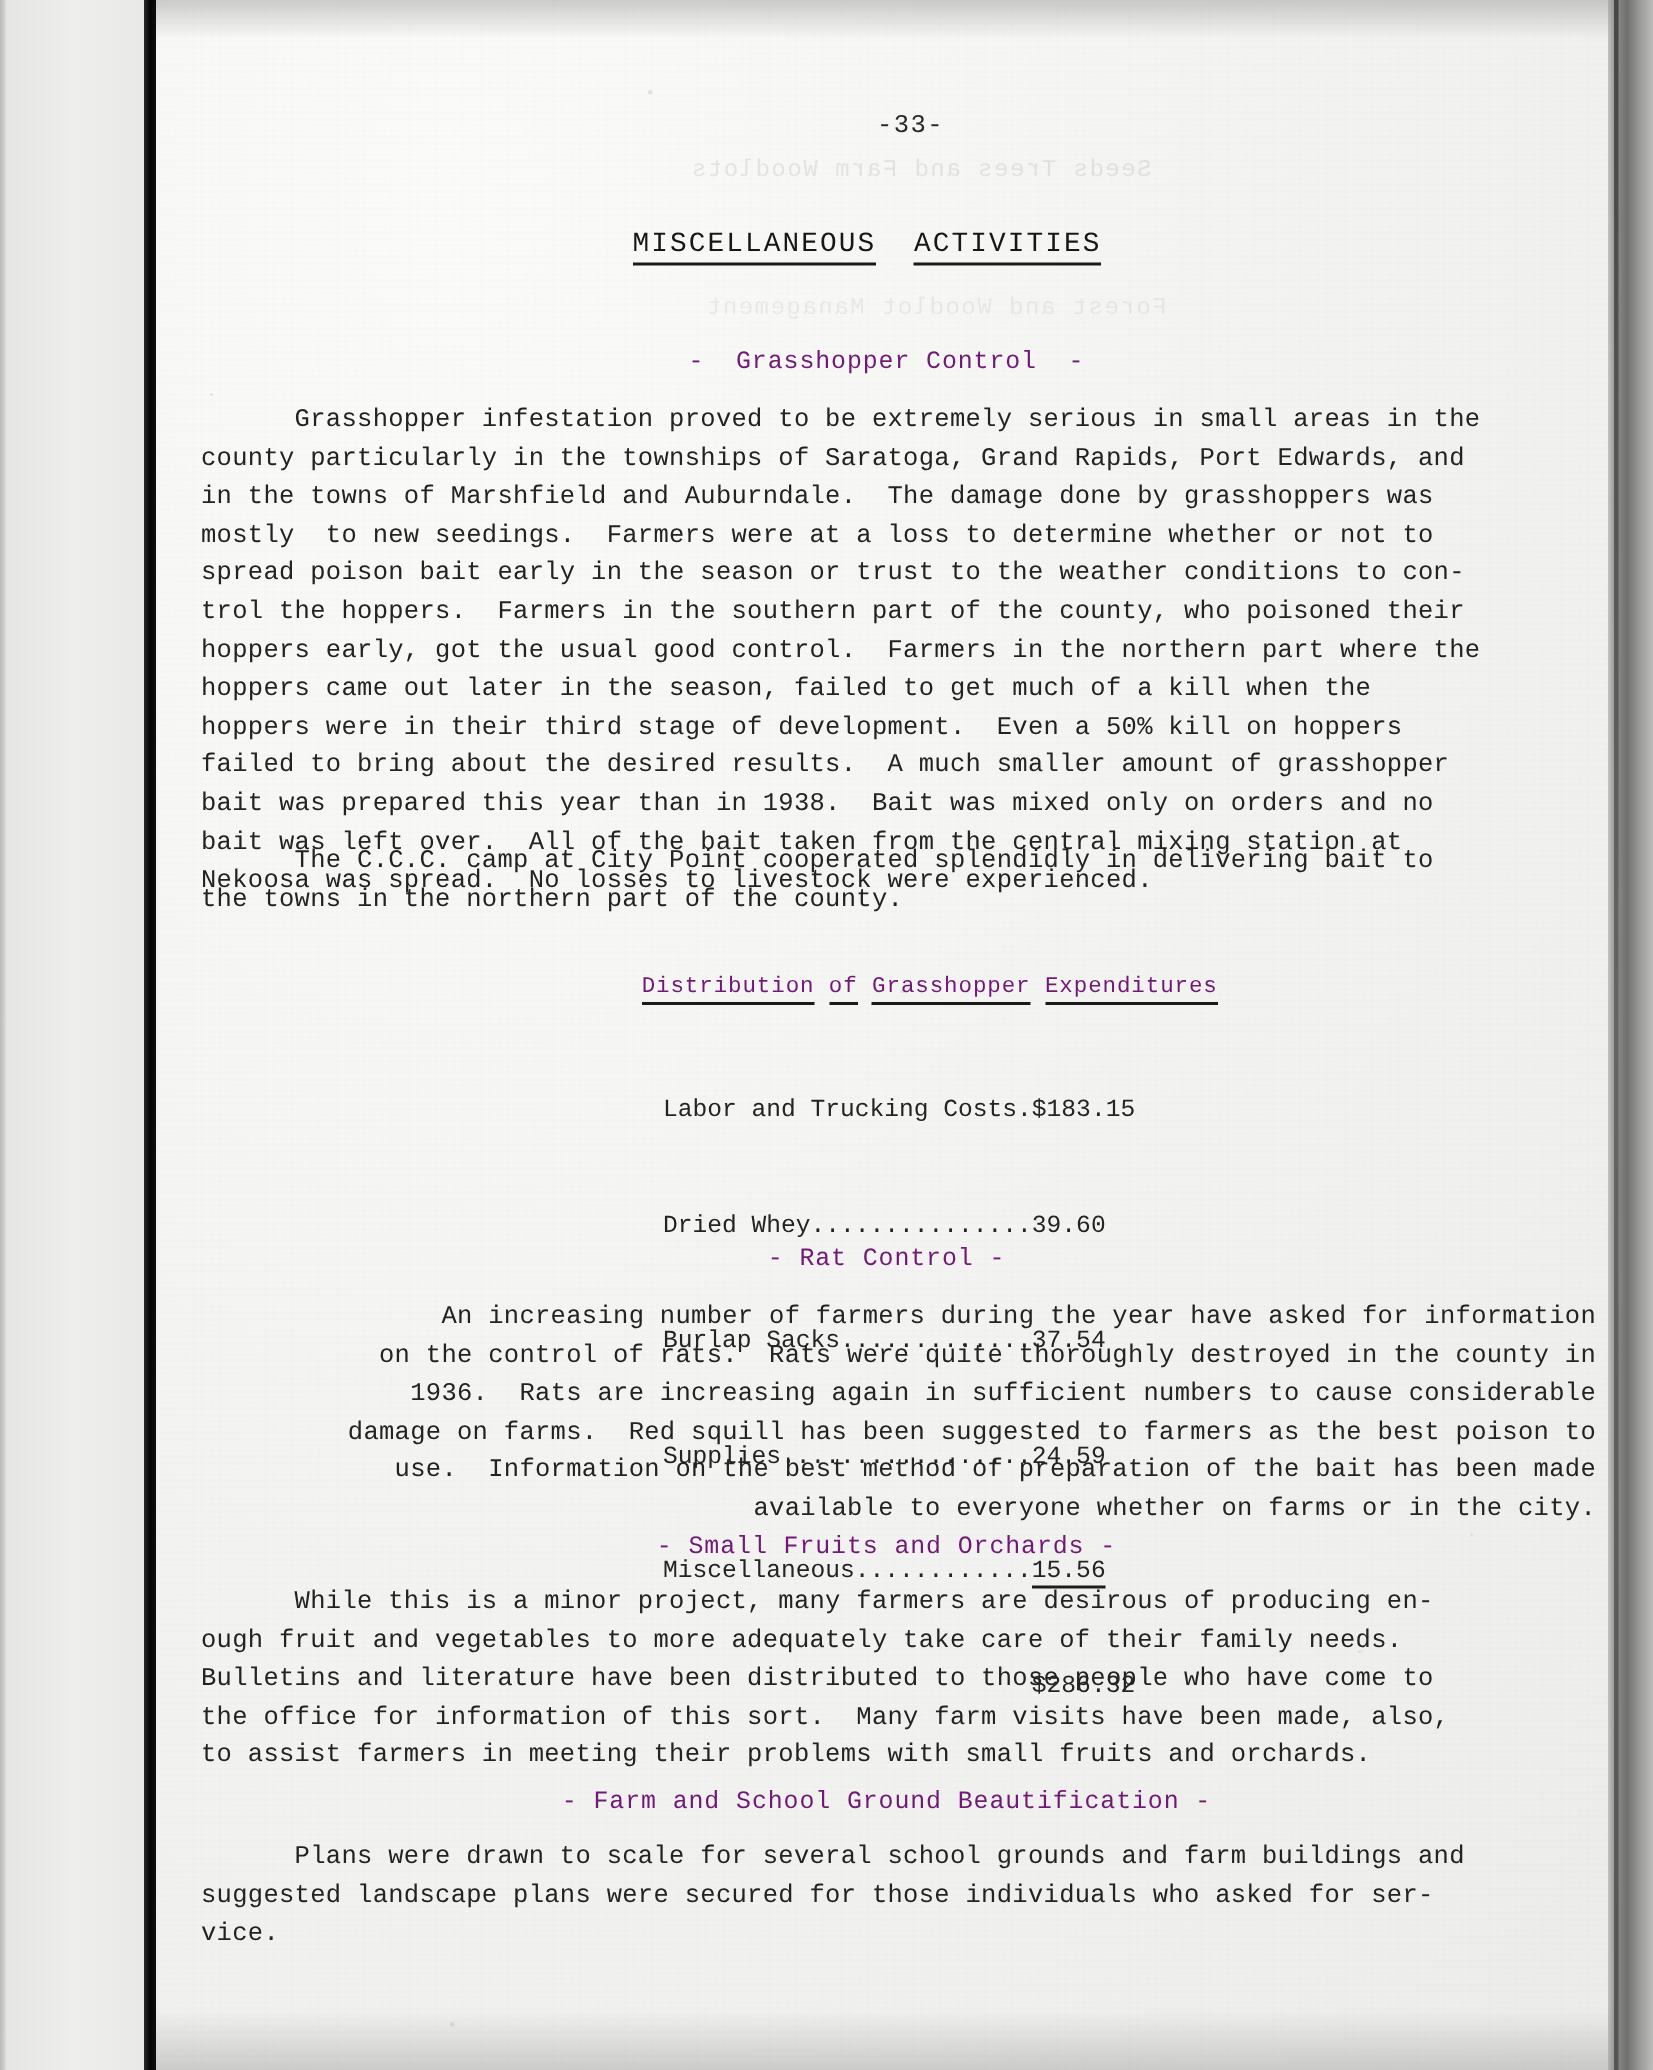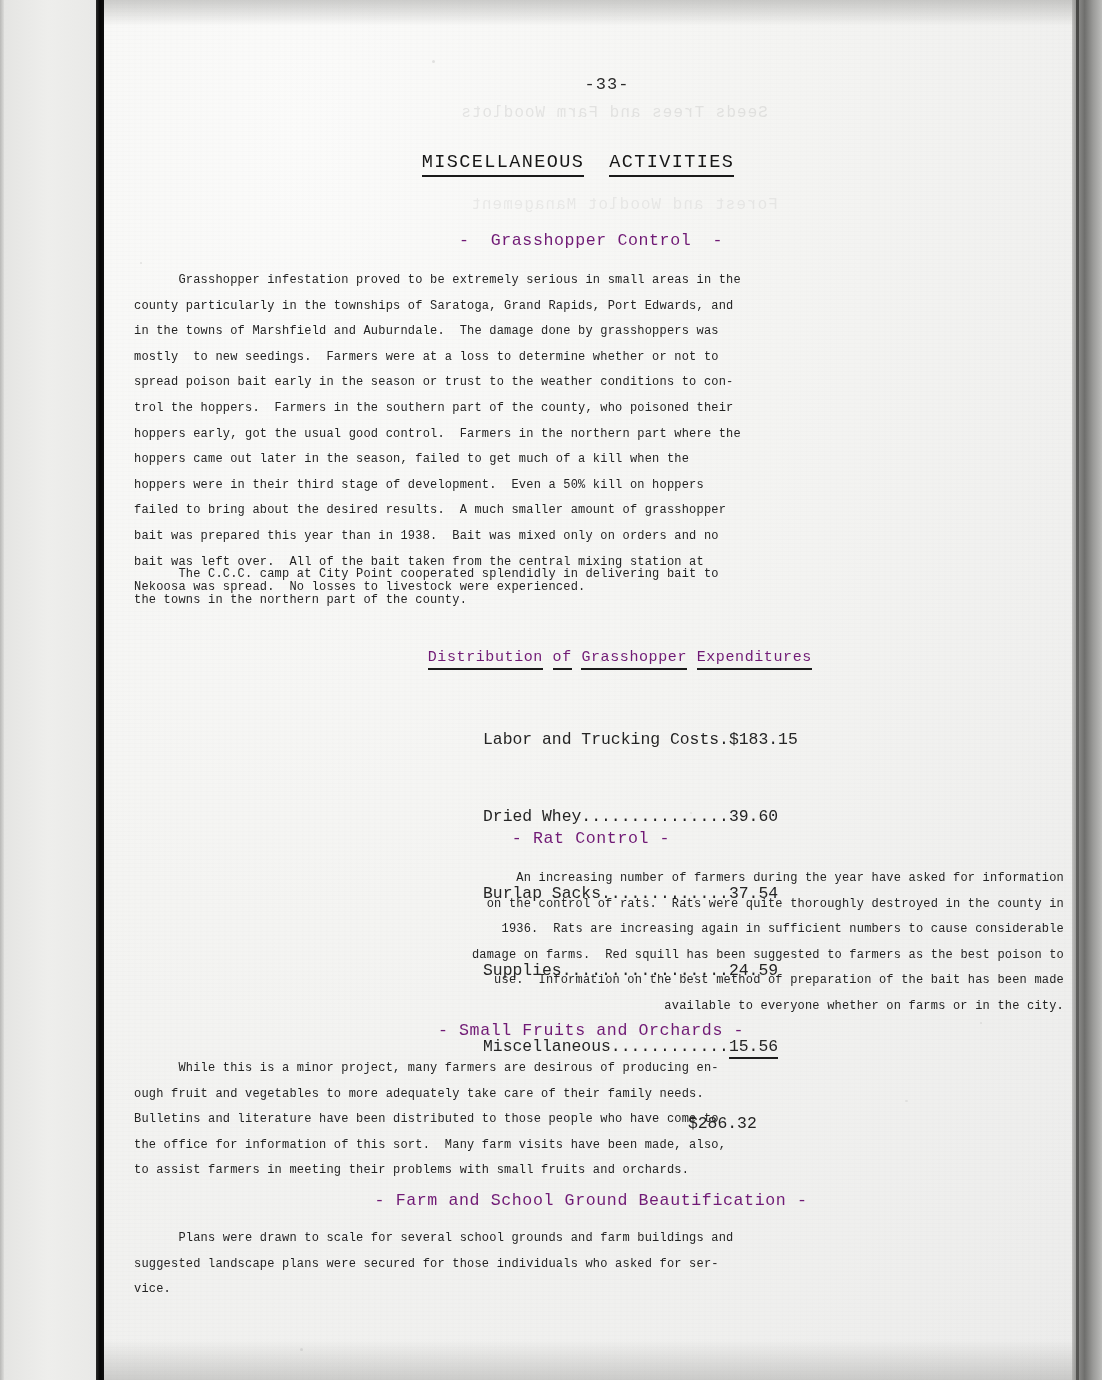--- a/index.html
+++ b/index.html
@@ -99,21 +99,21 @@
     position: absolute;
     left: 104px;
     top: 0;
     width: 974px;
     height: 1380px;
     color: #1d1d1d;
   }
 
   .typed {
     font-family: "Liberation Mono", "DejaVu Sans Mono", monospace;
-    font-size: 12px;
+    font-size: 17px;
     line-height: 25.6px;
     letter-spacing: .2px;
     color: #232323;
     white-space: pre;
   }
 
   .pageno {
     position: absolute;
     left: 0; top: 72px;
     width: 974px;
@@ -188,21 +188,21 @@
   
   .expenditures {
     position: absolute;
     left: 338px;
     top: 676px;
     font-size: 16.4px;
     line-height: 25.6px;
     white-space: pre;
     color: #242424;
   }
-  .exp-row { display: block; margin-left: 41px; }
+  .exp-row { display: block; }
   .exp-underline {
     border-bottom: 2px solid #1d1d1d;
     display: inline-block;
     line-height: 1.05;
     padding-bottom: 1px;
   }
   .exp-total {
     display: block;
     padding-left: 0;
   }

